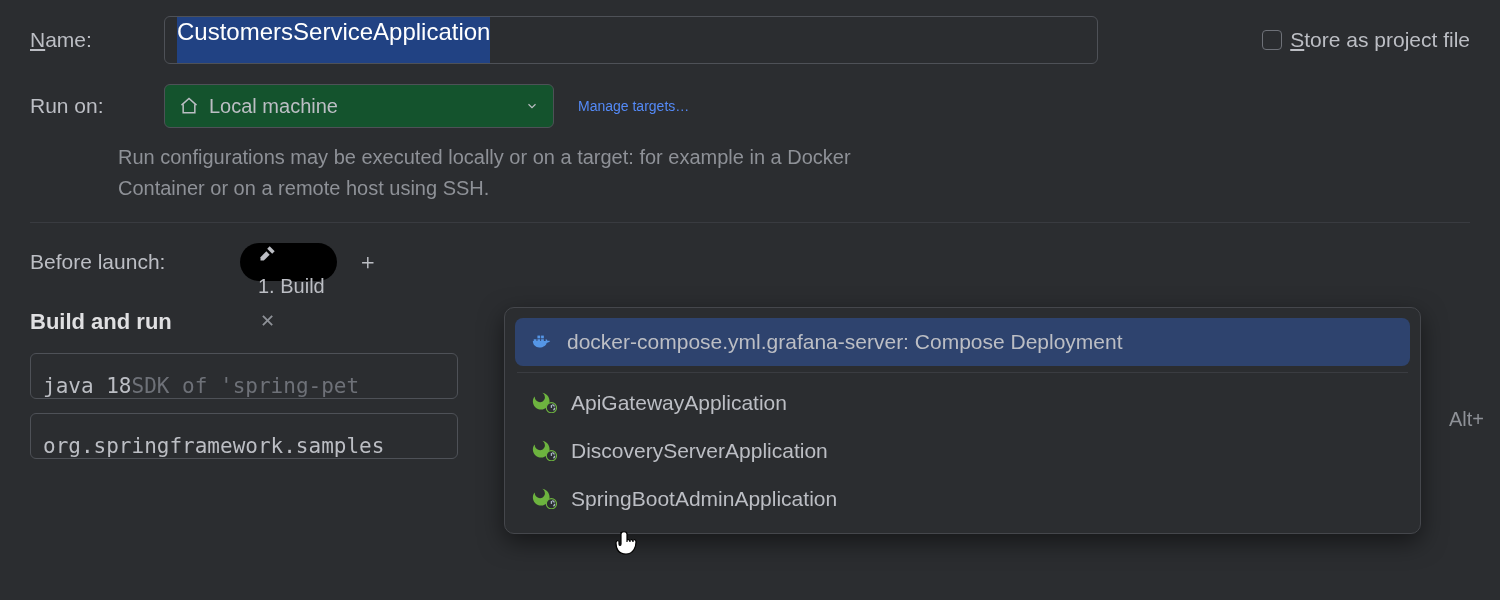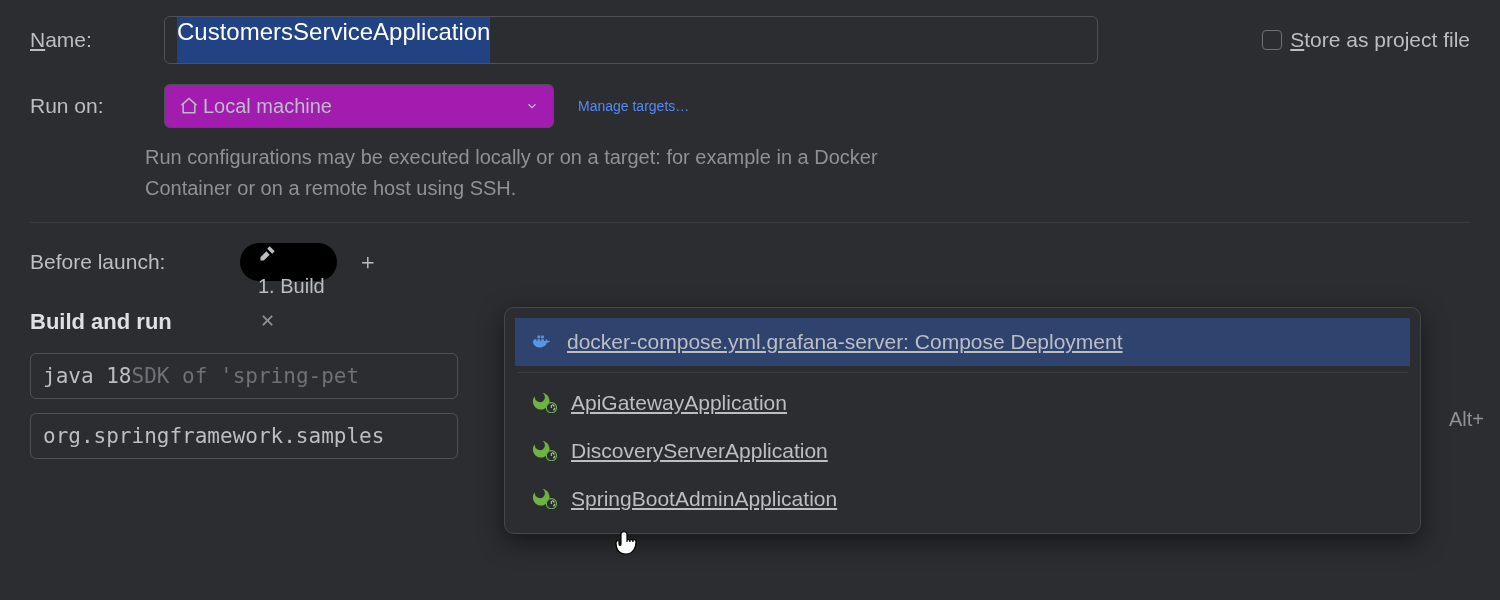--- a/index.html
+++ b/index.html
@@ -38,53 +38,53 @@
     border: 1.5px solid #6e7178;
     border-radius: 4px;
     margin-right: 8px;
     flex-shrink: 0;
   }
   .store-wrap { display:flex; align-items:center; margin-left:auto; white-space:nowrap; }
   .store-label { font-size: 21px; }
   .runon-select {
     width: 390px;
     height: 44px;
-    background: #a21caf;
+    background: #14532d;
     border: 1px solid #4e5157;
     border-radius: 6px;
     display:flex; align-items:center;
     padding: 0 14px;
-    gap: 4px;
+    gap: 10px;
     position: relative;
   }
   .house-icon { width:20px; height:20px; flex-shrink:0; }
   .chevron { margin-left:auto; width:14px; height:14px; }
   .link { color: #548af7; font-size: 14px; }
-  .hint { color: #8e9197; font-size: 20px; line-height: 1.55; margin-left: 115px; max-width: 770px; margin-top: -4px; }
+  .hint { color: #8e9197; font-size: 20px; line-height: 1.55; margin-left: 88px; max-width: 770px; margin-top: -4px; }
   .divider { border: none; border-top: 1px solid #393b40; margin: 18px 0 20px 0; }
   .chip {
     display:inline-flex; align-items:flex-start;
     background: #000000;
     border-radius: 22px;
     height: 38px;
     padding: 0 12px 0 18px;
     gap: 12px;
     margin-left: 10px;
     flex-direction: column;
   }
   .hammer-icon { width:20px; height:20px; }
   .chip-x { color:#8e9197; font-size:18px; padding:0 2px; }
   .plus-btn { margin-left: 20px; color:#bcbec4; font-size:22px; font-weight:300; }
   .section-title { font-size: 22px; color:#e0e0e2; font-weight:600; margin: 28px 0 18px 0; }
   .field {
     height: 46px;
     background: #2b2d30;
     border: 1px solid #4e5157;
     border-radius: 6px;
-    display:flex; align-items:center;
+    display:flex; align-items:flex-end;
     padding: 0 12px;
     font-family: ui-monospace, Menlo, Consolas, monospace;
     font-size: 21px;
     width: 428px;
     margin-bottom: 14px;
     overflow: hidden;
     white-space: nowrap;
   }
   .field .dim { color: #6e7178; }
   .popup {
@@ -96,25 +96,24 @@
     border: 1px solid #45474c;
     border-radius: 10px;
     padding: 10px 10px;
     box-shadow: 0 8px 24px rgba(0,0,0,0.5);
     z-index: 10;
   }
   .popup-item {
     display:flex; align-items:center;
     height: 48px;
     padding: 0 16px;
-    border-radius: 0;
+    border-radius: 8px;
     gap: 14px;
     font-size: 21px;
     cursor: default;
-    text-decoration: underline;
   }
   .popup-item.selected { background: #2e436e; }
   .popup-sep { border:none; border-top:1px solid #3a3c41; margin:6px 2px; }
   .icon-docker { width:22px; height:22px; flex-shrink:0; }
   .icon-spring { width:26px; height:24px; flex-shrink:0; }
   .shortcut {
     position:absolute;
     right: 16px;
     top: 408px;
     color:#8e9197;

